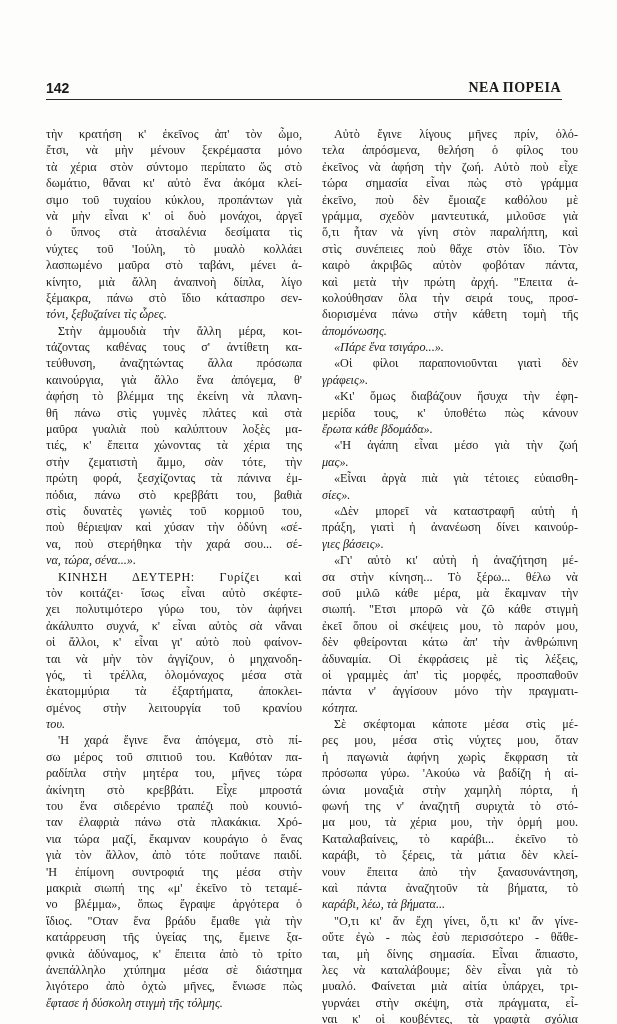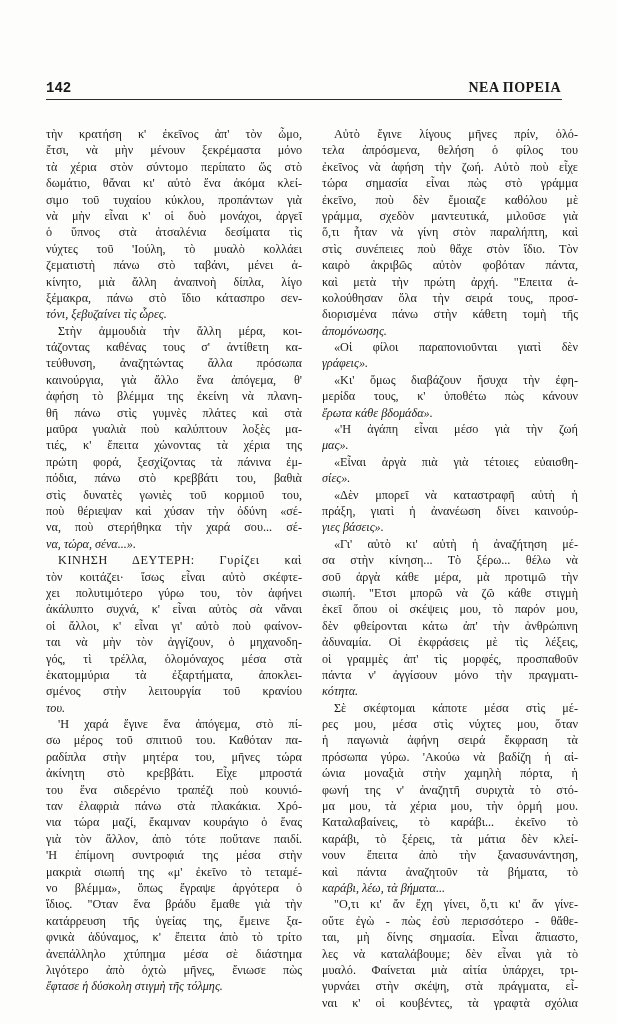--- a/index.html
+++ b/index.html
@@ -7,21 +7,21 @@
     width: 617px; height: 1024px;
     background: #fdfdfb;
     position: relative;
     overflow: hidden;
     font-family: "DejaVu Serif", "Liberation Serif", serif;
     color: #1a1a1a;
   }
   .page-number {
     position: absolute; left: 46px; top: 80px;
     font-size: 14px; font-weight: bold;
-    font-family: Liberation Mono, monospace;
+    font-family: Liberation Sans, sans-serif;
   }
   .running-title {
     position: absolute; right: 56px; top: 80px;
     font-size: 14px; font-weight: bold; letter-spacing: 0.5px;
     font-family: "Liberation Serif", serif;
   }
   .header-rule {
     position: absolute; left: 46px; top: 99px; width: 516px; height: 0;
     border-top: 1.2px solid #2a2a2a;
   }
@@ -55,32 +55,33 @@
 
   <div class="column col-left" id="col-left">
       <span class="line">τὴν κρατήση κ' ἐκεῖνος ἀπ' τὸν ὦμο,</span>
       <span class="line">ἔτσι, νὰ μὴν μένουν ξεκρέμαστα μόνο</span>
       <span class="line">τὰ χέρια στὸν σύντομο περίπατο ὥς στὸ</span>
       <span class="line">δωμάτιο, θἄναι κι' αὐτὸ ἕνα ἀκόμα κλεί-</span>
       <span class="line">σιμο τοῦ τυχαίου κύκλου, προπάντων γιὰ</span>
       <span class="line">νὰ μὴν εἶναι κ' οἱ δυὸ μονάχοι, ἀργεῖ</span>
       <span class="line">ὁ ὕπνος στὰ ἀτσαλένια δεσίματα τὶς</span>
       <span class="line">νύχτες τοῦ 'Ιούλη, τὸ μυαλὸ κολλάει</span>
-      <span class="line">ζεματιστὴ πάνω στὸ ταβάνι, μένει ἀ-</span>
+      <span class="line">λασπωμένο μαῦρα στὸ ταβάνι, μένει ἀ-</span>
       <span class="line">κίνητο, μιὰ ἄλλη ἀναπνοὴ δίπλα, λίγο</span>
       <span class="line">ξέμακρα, πάνω στὸ ἴδιο κάτασπρο σεν-</span>
       <span class="line last">τόνι, ξεβυζαίνει τὶς ὧρες.</span>
       <span class="line indent">Στὴν ἀμμουδιὰ τὴν ἄλλη μέρα, κοι-</span>
       <span class="line">τάζοντας καθένας τους σ' ἀντίθετη κα-</span>
       <span class="line">τεύθυνση, ἀναζητώντας ἄλλα πρόσωπα</span>
       <span class="line">καινούργια, γιὰ ἄλλο ἕνα ἀπόγεμα, θ'</span>
       <span class="line">ἀφήση τὸ βλέμμα της ἐκείνη νὰ πλανη-</span>
       <span class="line">θῆ πάνω στὶς γυμνὲς πλάτες καὶ στὰ</span>
       <span class="line">μαῦρα γυαλιὰ ποὺ καλύπτουν λοξὲς μα-</span>
       <span class="line">τιές, κ' ἔπειτα χώνοντας τὰ χέρια της</span>
+      <span class="line">στὴν ζεματιστὴ ἄμμο, σὰν τότε, τὴν</span>
       <span class="line">πρώτη φορά, ξεσχίζοντας τὰ πάνινα ἐμ-</span>
       <span class="line">πόδια, πάνω στὸ κρεββάτι του, βαθιὰ</span>
       <span class="line">στὶς δυνατὲς γωνιὲς τοῦ κορμιοῦ του,</span>
       <span class="line">ποὺ θέριεψαν καὶ χύσαν τὴν ὀδύνη «σέ-</span>
       <span class="line">να, ποὺ στερήθηκα τὴν χαρά σου... σέ-</span>
       <span class="line last">να, τώρα, σένα...».</span>
       <span class="line indent head">ΚΙΝΗΣΗ ΔΕΥΤΕΡΗ: Γυρίζει καὶ</span>
       <span class="line">τὸν κοιτάζει· ἴσως εἶναι αὐτὸ σκέφτε-</span>
       <span class="line">χει πολυτιμότερο γύρω του, τὸν ἀφήνει</span>
       <span class="line">ἀκάλυπτο συχνά, κ' εἶναι αὐτὸς σὰ νἄναι</span>
@@ -115,45 +116,46 @@
       <span class="line">τώρα σημασία εἶναι πὼς στὸ γράμμα</span>
       <span class="line">ἐκεῖνο, ποὺ δὲν ἔμοιαζε καθόλου μὲ</span>
       <span class="line">γράμμα, σχεδὸν μαντευτικά, μιλοῦσε γιὰ</span>
       <span class="line">ὅ,τι ἦταν νὰ γίνη στὸν παραλήπτη, καὶ</span>
       <span class="line">στὶς συνέπειες ποὺ θἄχε στὸν ἴδιο. Τὸν</span>
       <span class="line">καιρὸ ἀκριβῶς αὐτὸν φοβόταν πάντα,</span>
       <span class="line">καὶ μετὰ τὴν πρώτη ἀρχή. "Επειτα ἀ-</span>
       <span class="line">κολούθησαν ὅλα τὴν σειρά τους, προσ-</span>
       <span class="line">διορισμένα πάνω στὴν κάθετη τομὴ τῆς</span>
       <span class="line last">ἀπομόνωσης.</span>
+      <span class="line last indent">«Πάρε ἕνα τσιγάρο...».</span>
       <span class="line indent">«Οἱ φίλοι παραπονιοῦνται γιατὶ δὲν</span>
       <span class="line last">γράφεις».</span>
       <span class="line indent">«Κι' ὅμως διαβάζουν ἥσυχα τὴν ἐφη-</span>
       <span class="line">μερίδα τους, κ' ὑποθέτω πὼς κάνουν</span>
       <span class="line last">ἔρωτα κάθε βδομάδα».</span>
       <span class="line indent">«'Η ἀγάπη εἶναι μέσο γιὰ τὴν ζωή</span>
       <span class="line last">μας».</span>
       <span class="line indent">«Εἶναι ἀργὰ πιὰ γιὰ τέτοιες εὐαισθη-</span>
       <span class="line last">σίες».</span>
       <span class="line indent">«Δὲν μπορεῖ νὰ καταστραφῆ αὐτὴ ἡ</span>
       <span class="line">πράξη, γιατὶ ἡ ἀνανέωση δίνει καινούρ-</span>
       <span class="line last">γιες βάσεις».</span>
       <span class="line indent">«Γι' αὐτὸ κι' αὐτὴ ἡ ἀναζήτηση μέ-</span>
       <span class="line">σα στὴν κίνηση... Τὸ ξέρω... θέλω νὰ</span>
-      <span class="line">σοῦ ἀργὰ κάθε μέρα, μὰ προτιμῶ τὴν</span>
+      <span class="line">σοῦ μιλῶ κάθε μέρα, μὰ ἔκαμναν τὴν</span>
       <span class="line">σιωπή. "Ετσι μπορῶ νὰ ζῶ κάθε στιγμὴ</span>
       <span class="line">ἐκεῖ ὅπου οἱ σκέψεις μου, τὸ παρόν μου,</span>
       <span class="line">δὲν φθείρονται κάτω ἀπ' τὴν ἀνθρώπινη</span>
       <span class="line">ἀδυναμία. Οἱ ἐκφράσεις μὲ τὶς λέξεις,</span>
       <span class="line">οἱ γραμμὲς ἀπ' τὶς μορφές, προσπαθοῦν</span>
       <span class="line">πάντα ν' ἀγγίσουν μόνο τὴν πραγματι-</span>
       <span class="line last">κότητα.</span>
       <span class="line indent">Σὲ σκέφτομαι κάποτε μέσα στὶς μέ-</span>
       <span class="line">ρες μου, μέσα στὶς νύχτες μου, ὅταν</span>
-      <span class="line">ἡ παγωνιὰ ἀφήνη σειρά ἔκφραση τὰ</span>
+      <span class="line">ἡ παγωνιὰ ἀφήνη χωρὶς ἔκφραση τὰ</span>
       <span class="line">πρόσωπα γύρω. 'Ακούω νὰ βαδίζη ἡ αἰ-</span>
       <span class="line">ώνια μοναξιὰ στὴν χαμηλὴ πόρτα, ἡ</span>
       <span class="line">φωνή της ν' ἀναζητῆ συριχτὰ τὸ στό-</span>
       <span class="line">μα μου, τὰ χέρια μου, τὴν ὁρμή μου.</span>
       <span class="line">Καταλαβαίνεις, τὸ καράβι... ἐκεῖνο τὸ</span>
       <span class="line">καράβι, τὸ ξέρεις, τὰ μάτια δὲν κλεί-</span>
       <span class="line">νουν ἔπειτα ἀπὸ τὴν ξανασυνάντηση,</span>
       <span class="line">καὶ πάντα ἀναζητοῦν τὰ βήματα, τὸ</span>
       <span class="line last">καράβι, λέω, τὰ βήματα...</span>
       <span class="line indent">"Ο,τι κι' ἄν ἔχη γίνει, ὅ,τι κι' ἄν γίνε-</span>

